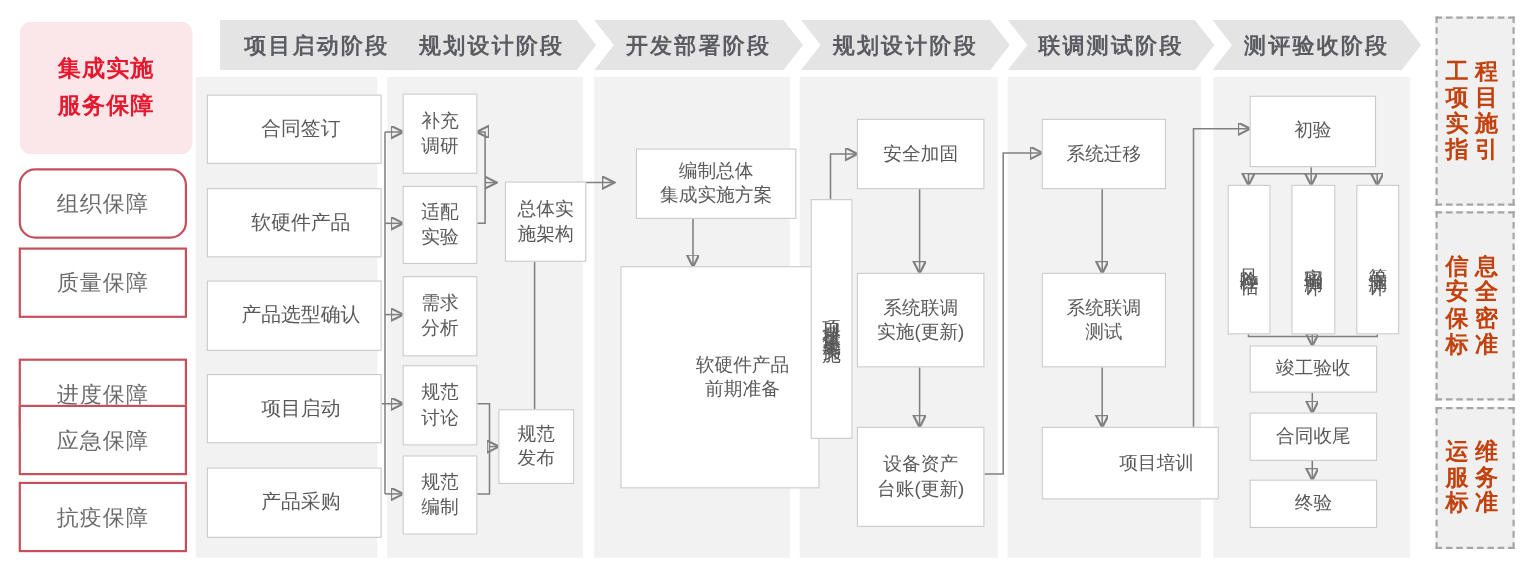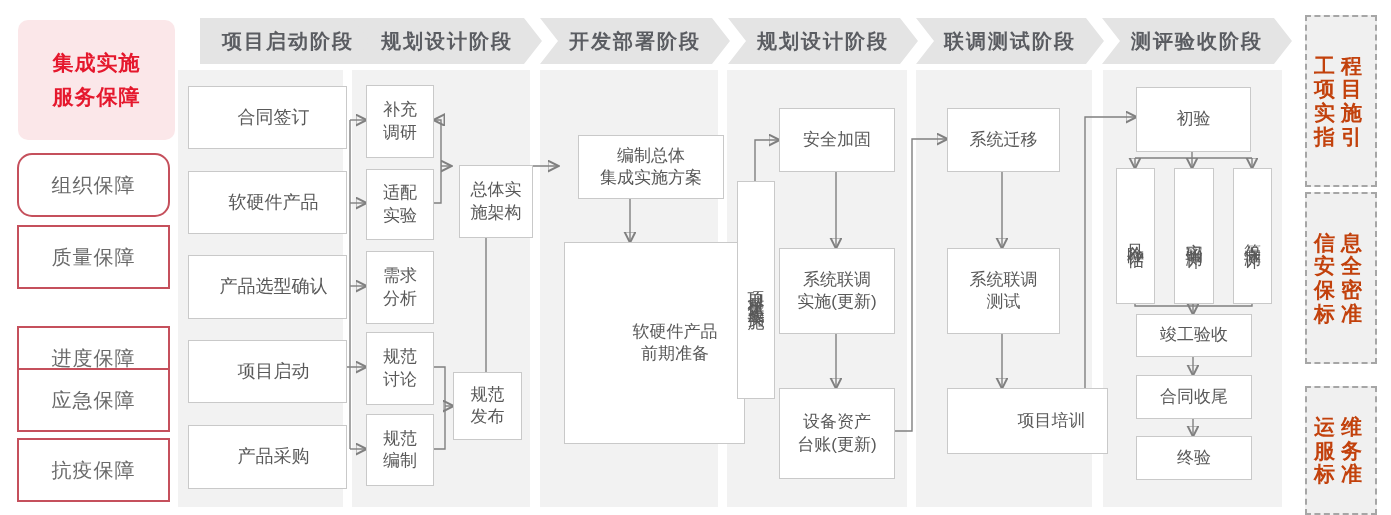--- a/index.html
+++ b/index.html
@@ -165,17 +165,17 @@
   <div class="node" style="left:1136px;top:436px;width:114px;height:42px;">终验</div>
 
   <div class="ref-box" style="top:15px;height:172px;">工程
 项目
 实施
 指引</div>
   <div class="ref-box" style="top:192px;height:172px;">信息
 安全
 保密
 标准</div>
-  <div class="ref-box" style="top:386px;height:129px;">运维
+  <div class="ref-box" style="top:370px;height:129px;">运维
 服务
 标准</div>
 
 </div>
 
 </body></html>

